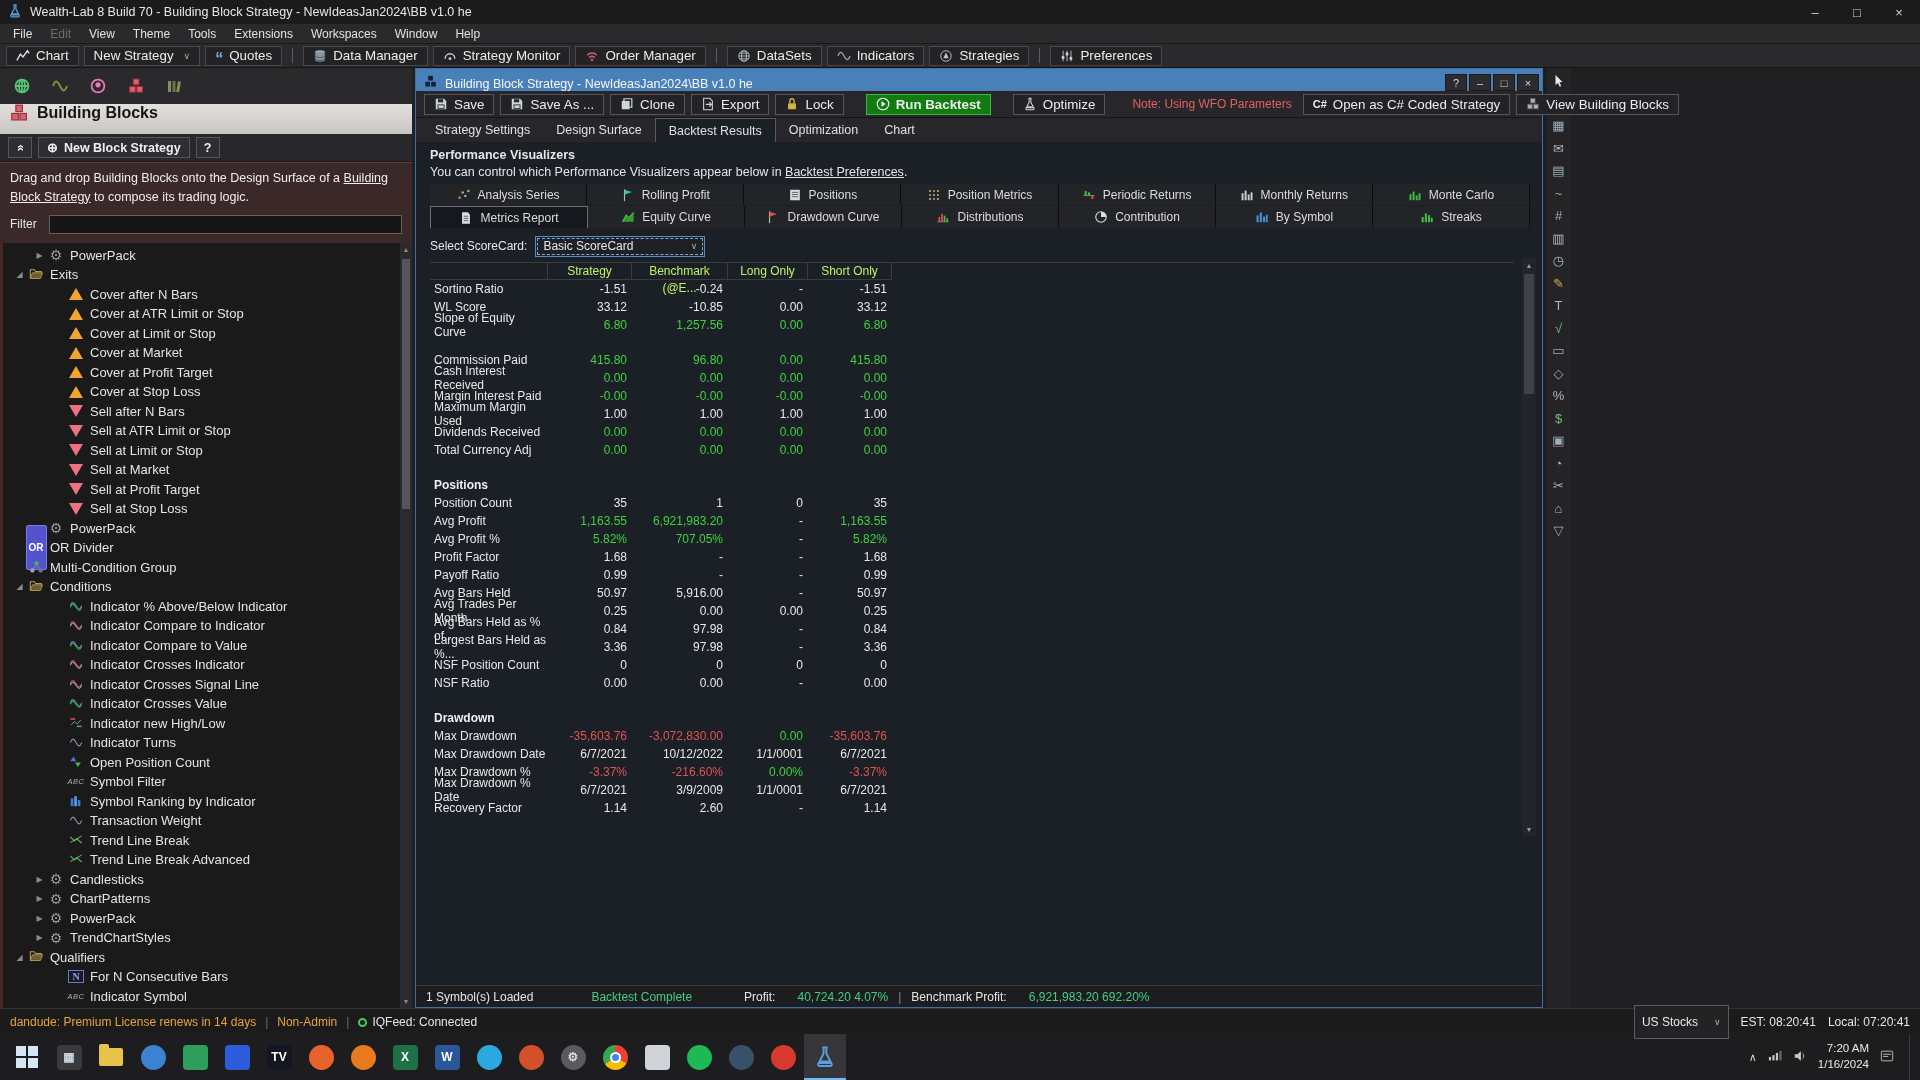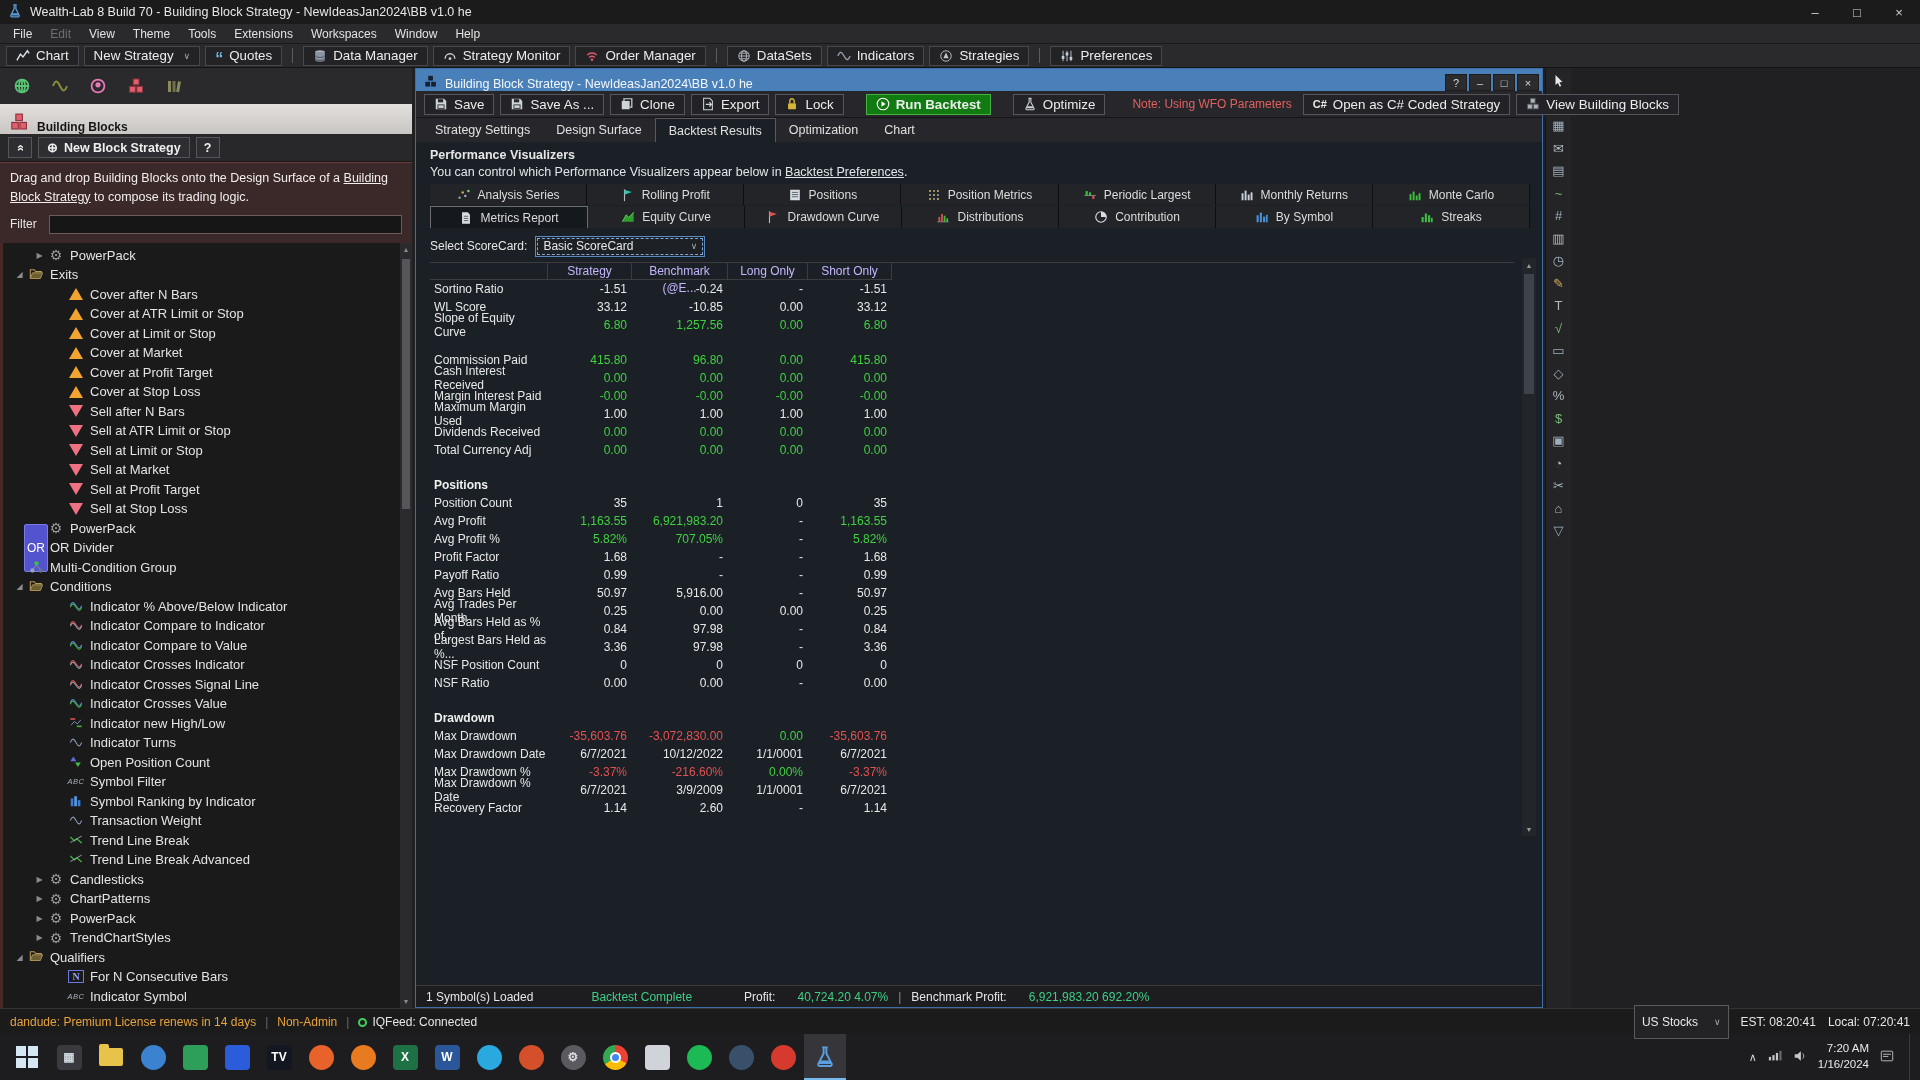--- a/index.html
+++ b/index.html
@@ -16,38 +16,38 @@
   .toolbar{height:24px;background:#2a2a2c;display:flex;align-items:center;gap:5px;padding:0 6px;border-bottom:1px solid #141414}
   .tb-btn{display:flex;align-items:center;gap:6px;background:#232326;border:1px solid #48484c;height:20px;padding:0 9px;color:#ececec;white-space:nowrap}
   .tb-sep{width:1px;height:15px;background:#5c5c60;margin:0 5px}
 
   .main{display:flex;height:940px}
 
   
   .sidebar{width:412px;display:flex;flex-direction:column;background:#232325;flex:none}
   .side-icons{height:36px;display:flex;align-items:center;gap:22px;padding:0 14px;background:#2a2a2c}
   .side-icons .sic{display:flex;align-items:center;justify-content:center}
-  .side-header{height:30px;background:linear-gradient(#e3dfdc,#c9c5c2);color:#151515;display:flex;align-items:flex-end;gap:9px;padding:0 10px;font-weight:bold;font-size:12px;flex:none}
+  .side-header{height:30px;background:linear-gradient(#e3dfdc,#c9c5c2);color:#151515;display:flex;align-items:flex-start;gap:9px;padding:0 10px;font-weight:bold;font-size:16px;flex:none}
   .side-toolbar{height:28px;display:flex;align-items:center;gap:6px;padding:0 8px;background:#28282a;border-bottom:1px solid #1a1a1a;flex:none}
   .sbtn{display:flex;align-items:center;gap:6px;border:1px solid #55555a;background:#2e2e32;height:21px;padding:0 8px;color:#efefef;font-weight:bold;font-size:12.5px}
   .sbtn.small{width:24px;justify-content:center}
   .side-desc{background:#3b2828;border-top:1px solid #6b3a3a;padding:6px 10px 4px;line-height:1.5;font-size:12.5px;color:#f2eeee;flex:none}
   .side-desc a{color:#f2eeee;text-decoration:underline}
   .filter-row{background:#3b2828;display:flex;align-items:center;gap:12px;padding:4px 10px 9px;flex:none}
   .filter-input{flex:1;background:#161616;border:1px solid #6e5a5a;height:19px;color:#ddd;padding:0 4px;font-family:inherit}
   .tree-wrap{flex:1;display:flex;background:#1a1a1b;border-left:3px solid #4a2727;border-right:0;overflow:hidden}
   .tree{flex:1;overflow:hidden;padding-top:3px}
   .trow{height:19.5px;display:flex;align-items:center;font-size:13px;color:#e4e4e4;white-space:nowrap}
   .trow .exp{width:13px;text-align:center;color:#8a8a8a;font-size:8px;flex:none}
   .trow .ic{width:20px;display:flex;align-items:center;justify-content:center;flex:none;margin-right:4px}
   .lv0{padding-left:10px}.lv1{padding-left:30px}.lv2{padding-left:50px}
   .triu{width:0;height:0;border-left:7px solid transparent;border-right:7px solid transparent;border-bottom:12px solid #f2a431}
   .trid{width:0;height:0;border-left:7px solid transparent;border-right:7px solid transparent;border-top:12px solid #ee7282}
   .gear-g{color:#9a9a9a;font-size:14px;line-height:14px}
-  .orb{background:#5353cf;border:1px solid #7a7ae8;color:#fff;font-size:12px;font-weight:normal;padding:16px 2px;border-radius:2px}
+  .orb{background:#5353cf;border:1px solid #7a7ae8;color:#fff;font-size:10px;font-weight:bold;padding:16px 2px;border-radius:2px}
   .nb{border:1px solid #6a7ae0;color:#93a2f5;font-size:10px;font-weight:bold;padding:0 3px;font-family:"Liberation Serif",serif}
   .abc{font-size:7.5px;font-style:italic;color:#a8b0c0;letter-spacing:.5px}
   .vscroll{width:12px;background:#2b2b2e;position:relative;flex:none}
   .vscroll .arr{height:13px;display:flex;align-items:center;justify-content:center;color:#8a8a8a;font-size:7px}
   .vscroll .thumb{position:absolute;left:2px;right:2px;top:16px;height:250px;background:#55555a}
 
   
   .workspace{width:1133px;position:relative;flex:none;background:#202022}
   .sw{position:absolute;left:3px;top:0;width:1128px;height:940px;display:flex;flex-direction:column;border:1px solid #3d6ea5;background:#25262a}
   .sw-title{height:22px;background:#4a80ba;display:flex;align-items:flex-end;gap:8px;padding:0 3px 0 8px;color:#f4f8fc;font-size:12.5px;flex:none}
@@ -64,21 +64,21 @@
   .pv-title{font-weight:bold;font-size:12.5px;height:17px}
   .pv-desc{font-size:12.5px;height:17px;color:#e2e6ea}
   .pv-desc a{color:#e2e6ea;text-decoration:underline}
   .vrow{display:flex;height:21px;margin-top:2px;background:#121316}
   .vtab{flex:1;display:flex;align-items:center;justify-content:center;gap:7px;background:#232428;border-right:1px solid #0e0e10;color:#dcdcdc;font-size:12px;white-space:nowrap}
   .vrow2{height:22px;margin-top:1px}
   .vtab.active{background:#15181c;border:1px solid #6e6e72;border-bottom:none;font-weight:normal}
   .score-row{height:30px;display:flex;align-items:center;gap:8px;padding-top:6px}
   .score-select{width:170px;height:21px;border:1px solid #5a8ac0;outline:1px dashed #7aa6d8;outline-offset:-3px;background:#1d2126;display:flex;align-items:center;justify-content:space-between;padding:0 7px;color:#e8e8e8}
   .mtable{width:462px;margin-top:4px}
-  .mt-hd{display:flex;height:18px;border-top:1px solid #3c3c40;border-bottom:1px solid #3c3c40;align-items:center;color:#c4b5fd}
+  .mt-hd{display:flex;height:18px;border-top:1px solid #3c3c40;border-bottom:1px solid #3c3c40;align-items:center;color:#bef264}
   .mt-hd span{display:block;text-align:center;border-right:1px solid #3c3c40;height:100%;line-height:17px}
   .c0{width:118px}.c1{width:84px}.c2{width:96px}.c3{width:80px}.c4{width:84px}
   .mt-row{display:flex;height:18px;align-items:center}
   .mt-row .c0{padding-left:4px;color:#e8e8e8}
   .mt-row .num{text-align:right;padding-right:5px}
   .mt-sec{height:18px;display:flex;align-items:center;font-weight:bold;color:#f0f0f0;padding-left:4px}
   .mt-sp{height:17px}
   .vg{color:#3fd23f}.vr{color:#e25252}.vw{color:#e8e8e8}
   .content-scroll{position:absolute;right:6px;top:116px;width:14px;height:578px;background:#22252a}
   .content-scroll .arr{height:14px;display:flex;align-items:center;justify-content:center;color:#9a9a9a;font-size:7px}
@@ -803,21 +803,21 @@
               </div>
               <div class="vtab">
                 <span class="icw" style="display:flex;align-items:center">
                   <svg width="14" height="14" viewBox="0 0 16 16" xmlns="http://www.w3.org/2000/svg">
                     <path d="M1.5 8.5 H14.5" stroke="#8a9098"></path>
                     <rect x="3" y="3.5" width="2.4" height="5" fill="#3fbf3f"></rect>
                     <rect x="6.8" y="5" width="2.4" height="3.5" fill="#3fbf3f"></rect>
                     <rect x="10.6" y="8.5" width="2.4" height="4" fill="#e05050"></rect>
                   </svg>
                 </span>
-                <span>Periodic Largest</span>
+                <span>Periodic Returns</span>
               </div>
               <div class="vtab">
                 <span class="icw" style="display:flex;align-items:center">
                   <svg width="14" height="14" viewBox="0 0 16 16" xmlns="http://www.w3.org/2000/svg">
                     <rect x="1.8" y="6" width="2.2" height="8" fill="#c8d0d8"></rect>
                     <rect x="5.3" y="3" width="2.2" height="11" fill="#c8d0d8"></rect>
                     <rect x="8.8" y="7.5" width="2.2" height="6.5" fill="#c8d0d8"></rect>
                     <rect x="12.1" y="5" width="2.2" height="9" fill="#c8d0d8"></rect>
                   </svg>
                 </span>

